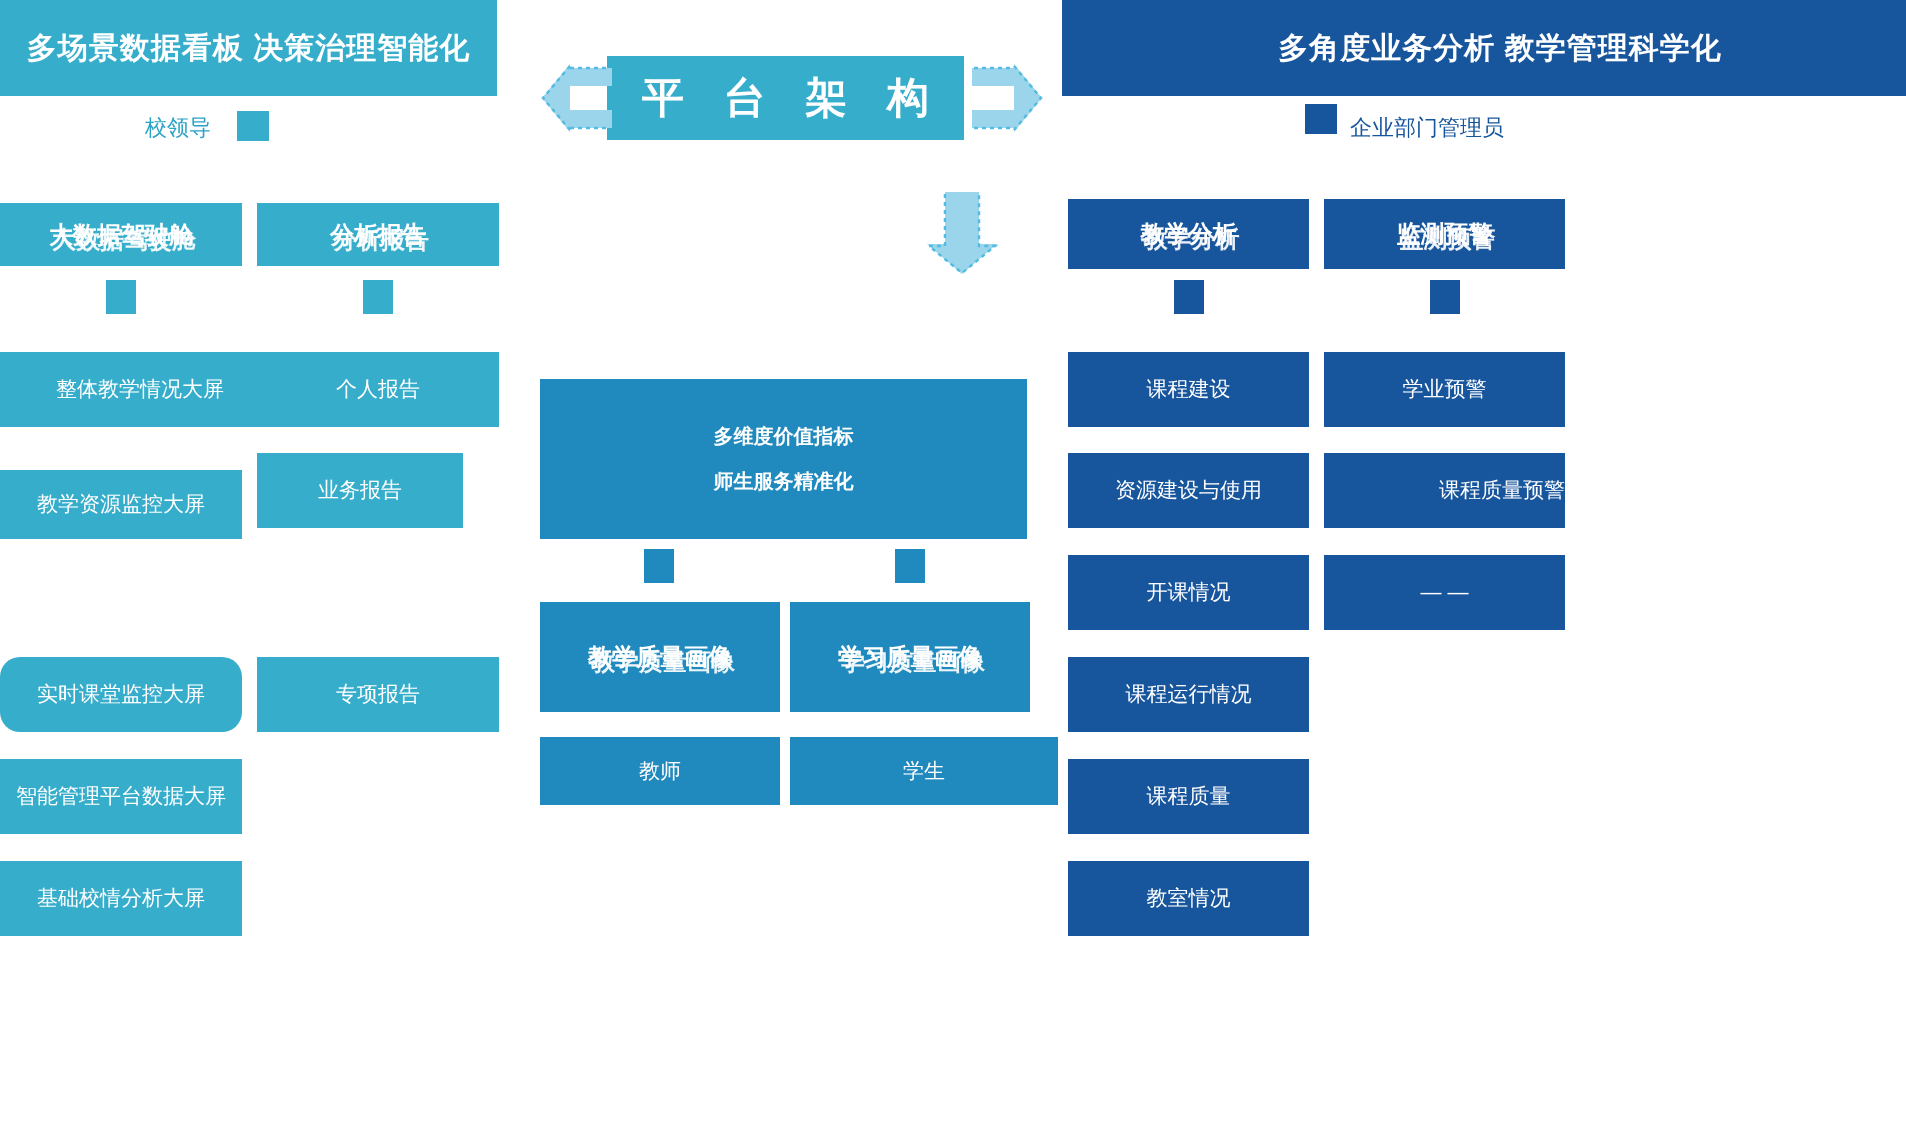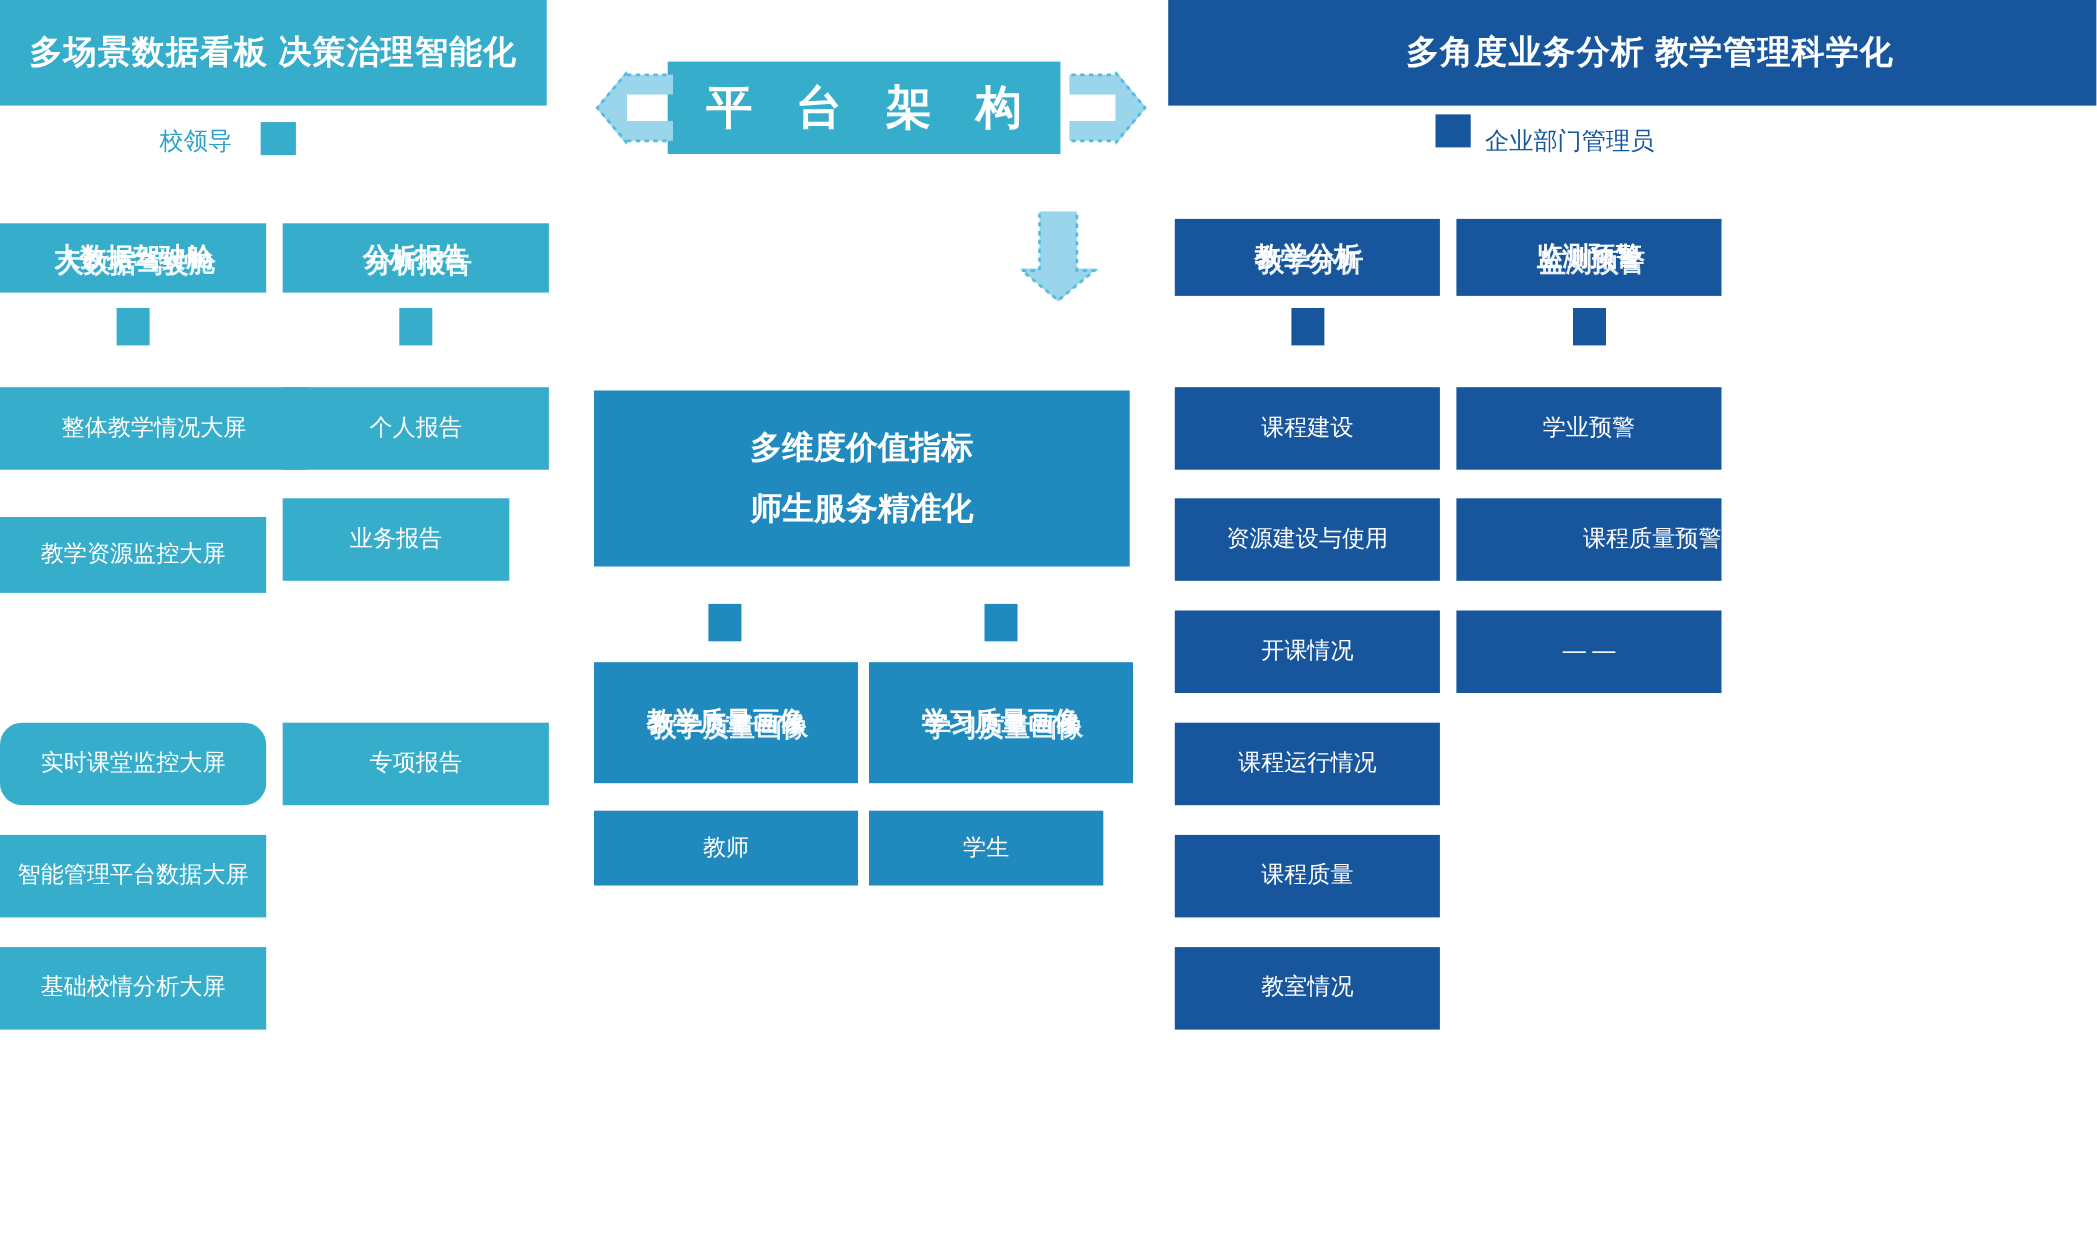--- a/index.html
+++ b/index.html
@@ -96,24 +96,25 @@
 
   
   .chip {
     position: absolute;
     width: 30px;
     height: 34px;
   }
 
   
   .value-box {
-    font-size: 29px;
+    font-size: 20px;
     font-weight: bold;
     flex-direction: column;
     gap: 20px;
+    margin-top: 24px;
   }
 
   
   .arrow-svg { position: absolute; }
 </style>
 </head>
 <body>
 
 <div class="stage">
 
@@ -209,21 +210,21 @@
   <div class="box card teal-deep" style="left:540px; top:737px; width:240px; height:68px;">
     <span>教师</span>
   </div>
 
   <div class="box sec-head teal-deep" style="left:790px; top:602px; width:240px; height:110px;">
     <span class="dbl">
       <span class="g g1">学习质量画像</span>
       <span class="g g2">学习质量画像</span>
     </span>
   </div>
-  <div class="box card teal-deep" style="left:790px; top:737px; width:213px; height:68px;">
+  <div class="box card teal-deep" style="left:790px; top:737px; width:268px; height:68px;">
     <span>学生</span>
   </div>
 
   <div class="box sec-head navy" style="left:1068px; top:199px; width:241px; height:70px;">
     <span class="dbl">
       <span class="g g1">教学分析</span>
       <span class="g g2">教学分析</span>
     </span>
   </div>
   <div class="chip navy" style="left:1174px; top:280px;"></div>

